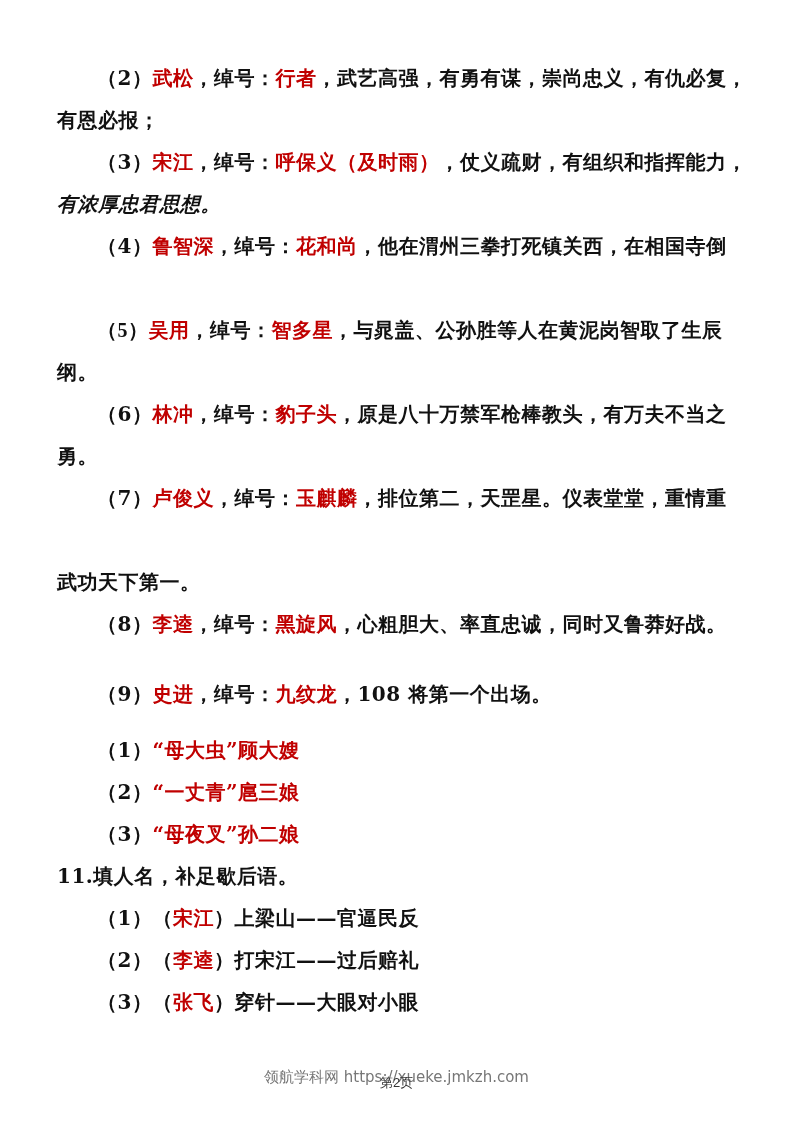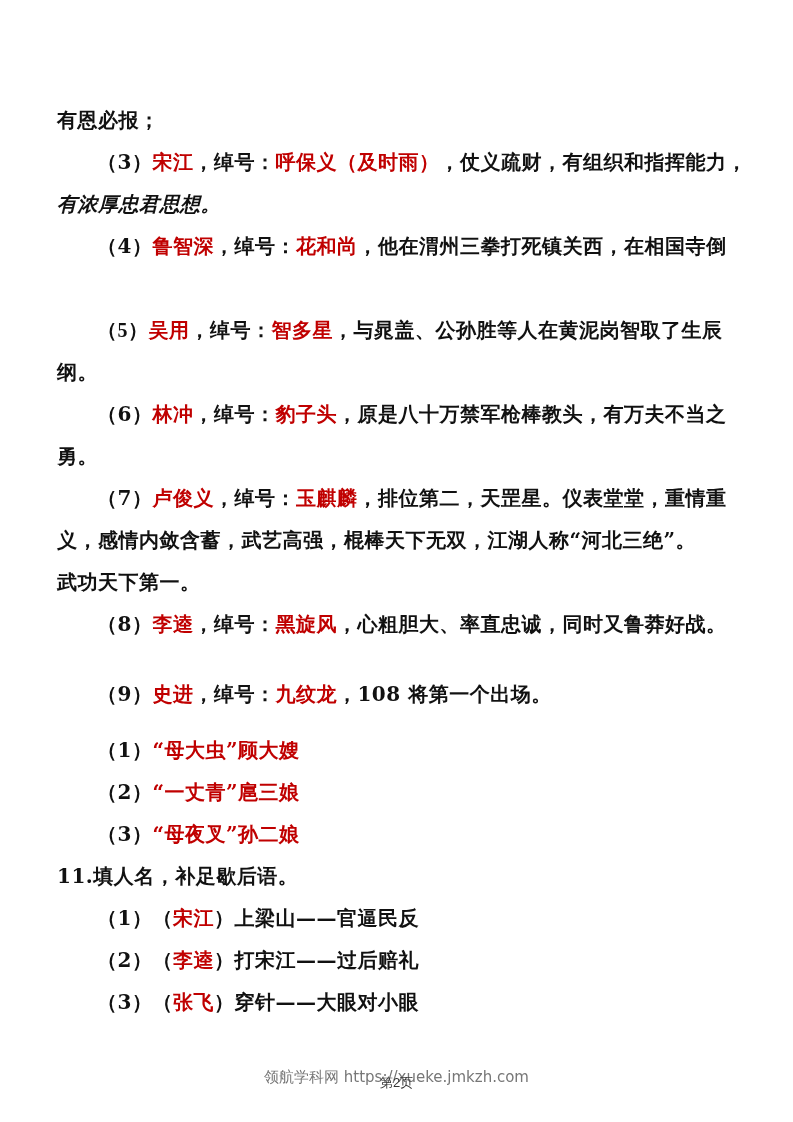--- a/index.html
+++ b/index.html
@@ -23,30 +23,30 @@
     }
     .pageno {
       position: absolute; top: 1074px; left: 0; width: 793px; text-align: center;
       font-family: Liberation Sans, sans-serif; font-size: 13px; color: #333;
     }
   </style>
 </head>
 <body>
 
 <div class="page" id="page">
+    <div class="line indent" style="top: 64px;"><span>（2）</span><span class="red">武松</span><span>，绰号：</span><span class="red">行者</span><span>，武艺高强，有勇有谋，崇尚忠义，有仇必复，</span></div>
     <div class="line" style="top: 106px;"><span>有恩必报；</span></div>
     <div class="line indent" style="top: 148px;"><span>（3）</span><span class="red">宋江</span><span>，绰号：</span><span class="red">呼保义（及时雨）</span><span>，仗义疏财，有组织和指挥能力，</span></div>
     <div class="line" style="top: 190px; font-style: italic;"><span>有浓厚忠君思想。</span></div>
     <div class="line indent" style="top: 232px;"><span>（4）</span><span class="red">鲁智深</span><span>，绰号：</span><span class="red">花和尚</span><span>，他在渭州三拳打死镇关西，在相国寺倒</span></div>
     <div class="line indent" style="top: 316px; font-family: Liberation Serif, serif;"><span>（5）</span><span class="red">吴用</span><span>，绰号：</span><span class="red">智多星</span><span>，与晁盖、公孙胜等人在黄泥岗智取了生辰</span></div>
     <div class="line" style="top: 358px;"><span>纲。</span></div>
     <div class="line indent" style="top: 400px;"><span>（6）</span><span class="red">林冲</span><span>，绰号：</span><span class="red">豹子头</span><span>，原是八十万禁军枪棒教头，有万夫不当之</span></div>
     <div class="line" style="top: 442px;"><span>勇。</span></div>
     <div class="line indent" style="top: 484px;"><span>（7）</span><span class="red">卢俊义</span><span>，绰号：</span><span class="red">玉麒麟</span><span>，排位第二，天罡星。仪表堂堂，重情重</span></div>
-    <div class="line" style="top: 526px;"><span>义，感情内敛含蓄，武艺高强，棍棒天下无双，江湖人称“河北三绝”。</span></div>
     <div class="line" style="top: 568px;"><span>武功天下第一。</span></div>
     <div class="line indent" style="top: 610px;"><span>（8）</span><span class="red">李逵</span><span>，绰号：</span><span class="red">黑旋风</span><span>，心粗胆大、率直忠诚，同时又鲁莽好战。</span></div>
     <div class="line indent" style="top: 680px;"><span>（9）</span><span class="red">史进</span><span>，绰号：</span><span class="red">九纹龙</span><span>，108 将第一个出场。</span></div>
     <div class="line indent" style="top: 736px;"><span>（1）</span><span class="red">“母大虫”顾大嫂</span></div>
     <div class="line indent" style="top: 778px;"><span>（2）</span><span class="red">“一丈青”扈三娘</span></div>
     <div class="line indent" style="top: 820px;"><span>（3）</span><span class="red">“母夜叉”孙二娘</span></div>
     <div class="line" style="top: 862px;"><span>11.填人名，补足歇后语。</span></div>
     <div class="line indent" style="top: 904px;"><span>（1）（</span><span class="red">宋江</span><span>）上梁山——官逼民反</span></div>
     <div class="line indent" style="top: 946px;"><span>（2）（</span><span class="red">李逵</span><span>）打宋江——过后赔礼</span></div>
     <div class="line indent" style="top: 988px;"><span>（3）（</span><span class="red">张飞</span><span>）穿针——大眼对小眼</span></div>

